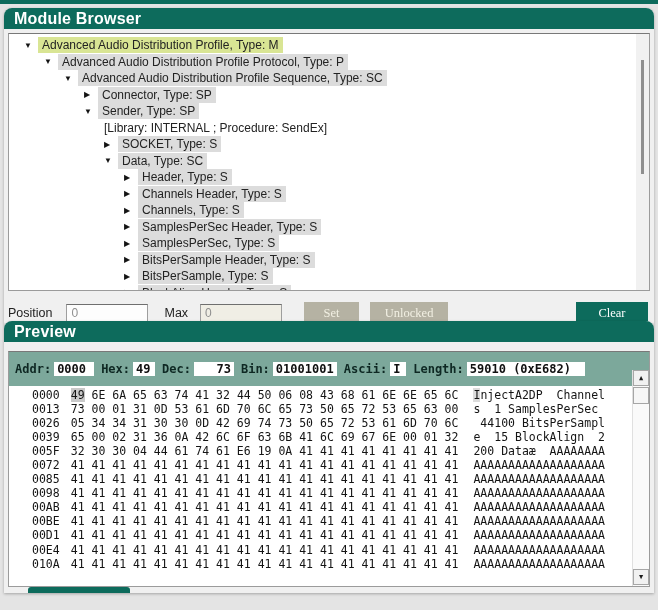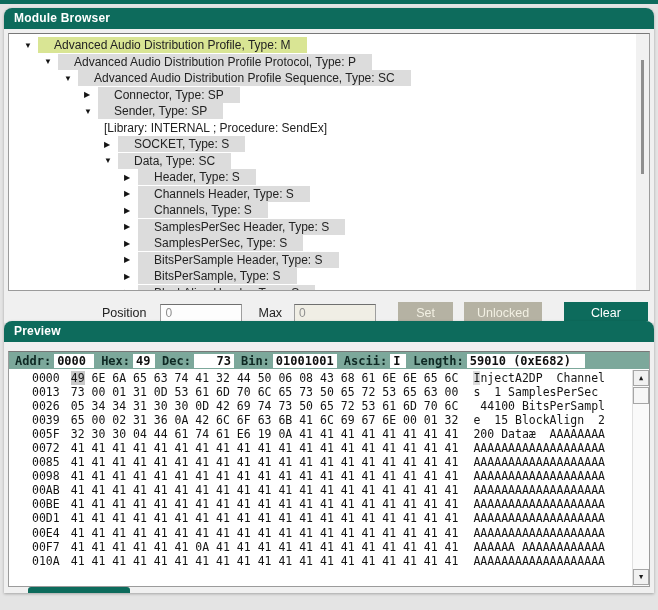--- a/index.html
+++ b/index.html
@@ -7,61 +7,61 @@
   body { background:#e4e4e4; font-family:"Liberation Sans", sans-serif; position:relative; }
 
   .top-strip { position:absolute; top:0; left:0; width:658px; height:4px; background:#0d6b5c; }
 
   .card { position:absolute; left:4px; width:650px; background:#f0f0f0;
           border-radius:8px; box-shadow:0 1px 3px rgba(0,0,0,.28); }
   #mb-card { top:8px; height:322px; }
   #pv-card { top:321px; height:272px; border-radius:8px 8px 0 0; }
 
   .card-header { height:21px; background:#0d6b5c; border-radius:8px 8px 0 0;
-                 color:#ffffff; font-weight:bold; font-size:12px; line-height:21px;
+                 color:#ffffff; font-weight:bold; font-size:16px; line-height:21px;
                  padding-left:10px; letter-spacing:.2px; }
 
   
   .tree-box { position:absolute; left:4px; right:4px; top:25px; height:258px;
               background:#ffffff; border:1px solid #9b9b9b; border-top-color:#787878;
               overflow:hidden; padding-top:3px; }
   .tree-row { height:16.5px; display:flex; align-items:center; white-space:nowrap;
               font-size:12px; }
   .arrow { width:15px; flex:none; font-size:8px; color:#141414; text-align:left;
            padding-left:1px; }
-  .tlabel { padding:1px 16px; color:#232323; }
+  .tlabel { padding:1px 4px; color:#232323; }
   .tlabel.selected { background:#d9e594; }
   .tlabel.normal { background:#dcdcdc; }
   .tlabel.none { background:transparent; padding-left:1px; }
 
   .tree-scroll { position:absolute; right:0; top:0; bottom:0; width:13px; background:#f1f1f1; }
   .tree-thumb { position:absolute; right:5px; top:26px; width:3px; height:114px; background:#8f8f8f; }
 
   
   .mb-controls { position:absolute; left:4px; right:4px; top:292px; height:26px;
                  display:flex; align-items:center; font-size:12.5px; color:#222222; }
   .ctl-label { flex:none; }
   .tinput { width:82px; height:19px; border:1px solid #9e9e9e; border-top-color:#6f6f6f;
             font-size:12px; color:#8f8f8f; padding:0 4px;
             font-family:"Liberation Sans", sans-serif; }
   #pos-input { margin-left:14px; background:#fdfdfd; }
   #max-input { margin-left:12px; background:#f0eee5; }
   .btn { height:22px; border:none; font-size:12.5px; line-height:22px; text-align:center;
-         font-family:Liberation Sans, sans-serif; cursor:pointer; }
+         font-family:Liberation Serif, serif; cursor:pointer; }
   .btn.disabled { background:#b5b2a3; color:#f2f0e3; }
   .btn.primary { background:#0d6b5c; color:#ffffff; }
   #set-btn { width:55px; margin-left:22px; }
   #unlocked-btn { width:78px; margin-left:11px; }
-  #clear-btn { width:84px; margin-left:auto; margin-right:2px; }
+  #clear-btn { width:72px; margin-left:auto; margin-right:2px; }
 
   
   .hex-box { position:absolute; left:4px; right:4px; top:30px; height:236px;
              background:#ffffff; border:1px solid #9b9b9b; border-top-color:#787878;
              overflow:hidden; font-family:"DejaVu Sans Mono", monospace; }
-  .hex-status { height:17px; background:#7ca89b; display:flex; align-items:center;
+  .hex-status { height:34px; background:#7ca89b; display:flex; align-items:center;
                 font-size:12px; font-weight:bold; color:#0e2823; padding-left:6px;
                 white-space:pre; }
   .hex-status .val { background:#ffffff; color:#101010; padding:0 3px; margin:0 7px 0 3px;
                      font-weight:bold; white-space:pre; }
   .val.w-addr { min-width:40px; }
   .val.w-hex { min-width:22px; }
   .val.w-dec { min-width:40px; text-align:right; }
   .val.w-bin { min-width:64px; }
   .val.w-ascii { min-width:16px; }
   .val.w-len { min-width:118px; }
@@ -158,21 +158,21 @@
         <span class="arrow">▶</span>
         <span class="tlabel normal">BitsPerSample, Type: S</span>
       </div>
       <div class="tree-row" style="padding-left: 114px;">
         <span class="arrow">▶</span>
         <span class="tlabel normal">BlockAlign Header, Type: S</span>
       </div>
     </div>
 
   <div class="mb-controls">
-    <span class="ctl-label" style="margin-left:94px">Position</span>
+    <span class="ctl-label" style="">Position</span>
     <input class="tinput" id="pos-input" type="text" value="0" style="">
     <span class="ctl-label" style="margin-left:16px">Max</span>
     <input class="tinput" id="max-input" type="text" value="0" style="">
     <button class="btn disabled" id="set-btn">Set</button>
     <button class="btn disabled" id="unlocked-btn">Unlocked</button>
     <button class="btn primary" id="clear-btn">Clear</button>
   </div>
 </div>
 
 <div class="card" id="pv-card">
@@ -200,21 +200,20 @@
         <div class="hex-row"><span class="addr">0026</span><span class="bytes">05 34 34 31 30 30 0D 42 69 74 73 50 65 72 53 61 6D 70 6C</span><span class="ascii"> 44100 BitsPerSampl</span></div>
         <div class="hex-row"><span class="addr">0039</span><span class="bytes">65 00 02 31 36 0A 42 6C 6F 63 6B 41 6C 69 67 6E 00 01 32</span><span class="ascii">e  15 BlockAlign  2</span></div>
         <div class="hex-row"><span class="addr">005F</span><span class="bytes">32 30 30 04 44 61 74 61 E6 19 0A 41 41 41 41 41 41 41 41</span><span class="ascii">200 Dataæ  AAAAAAAA</span></div>
         <div class="hex-row"><span class="addr">0072</span><span class="bytes">41 41 41 41 41 41 41 41 41 41 41 41 41 41 41 41 41 41 41</span><span class="ascii">AAAAAAAAAAAAAAAAAAA</span></div>
         <div class="hex-row"><span class="addr">0085</span><span class="bytes">41 41 41 41 41 41 41 41 41 41 41 41 41 41 41 41 41 41 41</span><span class="ascii">AAAAAAAAAAAAAAAAAAA</span></div>
         <div class="hex-row"><span class="addr">0098</span><span class="bytes">41 41 41 41 41 41 41 41 41 41 41 41 41 41 41 41 41 41 41</span><span class="ascii">AAAAAAAAAAAAAAAAAAA</span></div>
         <div class="hex-row"><span class="addr">00AB</span><span class="bytes">41 41 41 41 41 41 41 41 41 41 41 41 41 41 41 41 41 41 41</span><span class="ascii">AAAAAAAAAAAAAAAAAAA</span></div>
         <div class="hex-row"><span class="addr">00BE</span><span class="bytes">41 41 41 41 41 41 41 41 41 41 41 41 41 41 41 41 41 41 41</span><span class="ascii">AAAAAAAAAAAAAAAAAAA</span></div>
         <div class="hex-row"><span class="addr">00D1</span><span class="bytes">41 41 41 41 41 41 41 41 41 41 41 41 41 41 41 41 41 41 41</span><span class="ascii">AAAAAAAAAAAAAAAAAAA</span></div>
         <div class="hex-row"><span class="addr">00E4</span><span class="bytes">41 41 41 41 41 41 41 41 41 41 41 41 41 41 41 41 41 41 41</span><span class="ascii">AAAAAAAAAAAAAAAAAAA</span></div>
-        <div class="hex-row"><span class="addr">00F7</span><span class="bytes">41 41 41 41 41 41 0A 41 41 41 41 41 41 41 41 41 41 41 41</span><span class="ascii">AAAAAA AAAAAAAAAAAA</span></div>
         <div class="hex-row"><span class="addr">010A</span><span class="bytes">41 41 41 41 41 41 41 41 41 41 41 41 41 41 41 41 41 41 41</span><span class="ascii">AAAAAAAAAAAAAAAAAAA</span></div>
       </div>
 
     <div class="hex-scroll">
       <div class="sbtn up">▲</div>
       <div class="sthumb"></div>
       <div class="sbtn down">▼</div>
     </div>
   </div>
 

